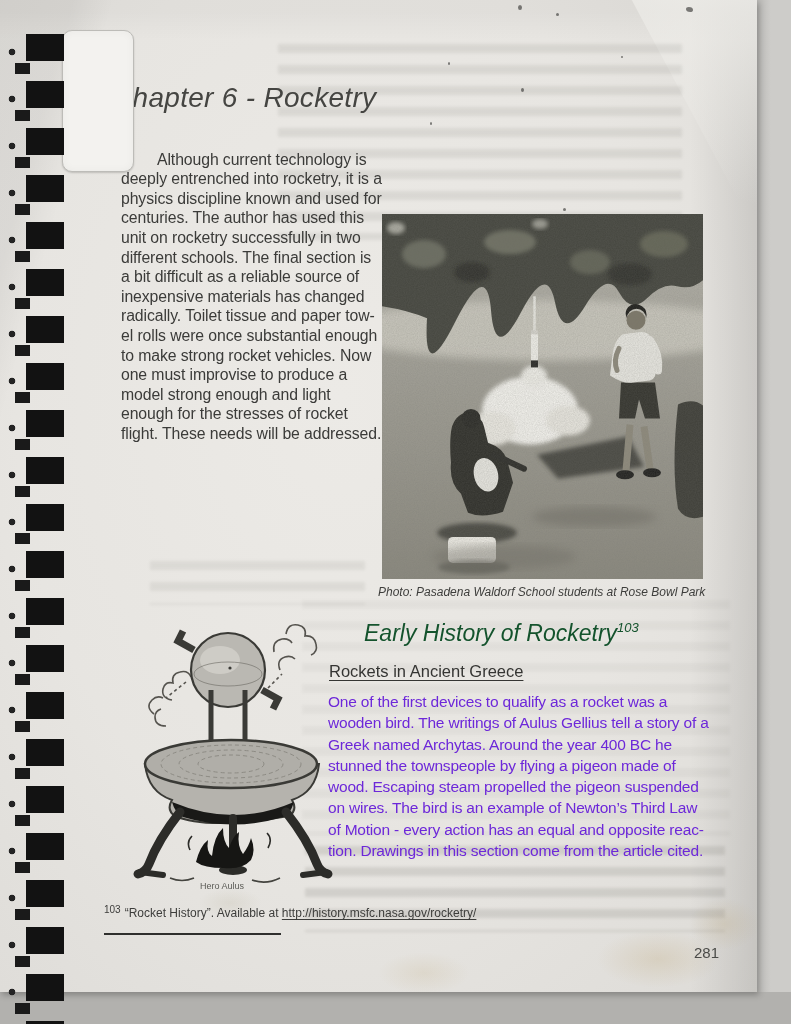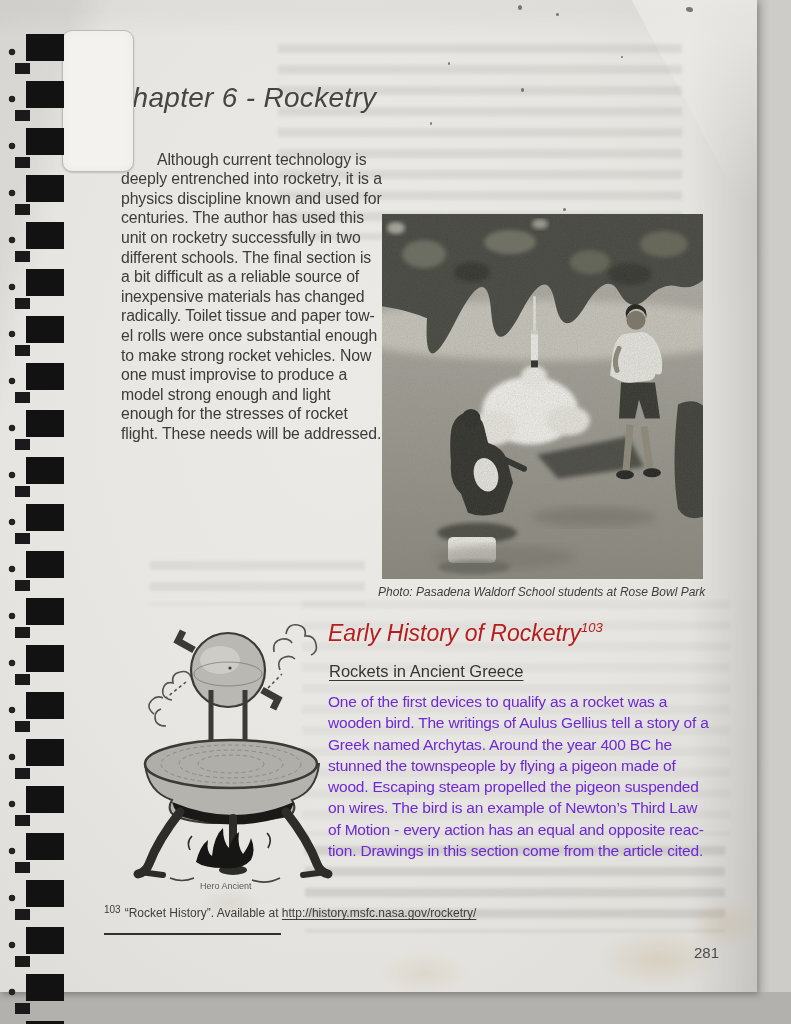--- a/index.html
+++ b/index.html
@@ -40,22 +40,22 @@
   
   .chapter-title{left:112px;top:82px;font-size:28px;font-style:italic;
     color:#454542;letter-spacing:.3px;white-space:nowrap;z-index:10;}
   .col1{left:121px;top:130px;width:285px;font-size:15.8px;line-height:19.6px;
     color:#3b3b39;letter-spacing:-.1px;white-space:pre-line;z-index:10;}
   .p1{text-indent:52px;}
   .p2{text-indent:36px;}
   .photo{left:382px;top:214px;width:321px;height:365px;z-index:8;}
   .photo-caption{left:378px;top:585px;width:330px;text-align:left;
     font-size:12px;font-style:italic;color:#3e3e3c;z-index:10;white-space:nowrap;}
-  .section-heading{left:328px;top:620px;font-size:23px;font-style:italic;
-    color:#b91c1c;white-space:nowrap;z-index:10;}
+  .section-heading{left:364px;top:620px;font-size:23px;font-style:italic;
+    color:#14532d;white-space:nowrap;z-index:10;}
   .section-heading sup{font-size:13px;vertical-align:9px;}
   .subsection{left:329px;top:662px;font-size:16.5px;color:#353533;
     text-decoration:underline;text-underline-offset:3px;z-index:10;white-space:nowrap;}
   .col2{left:328px;top:691px;width:430px;font-size:15.5px;line-height:21.3px;
     color:#6d28d9;letter-spacing:-.2px;white-space:pre-line;z-index:10;}
   .hero{left:128px;top:604px;width:210px;height:290px;z-index:9;}
   .hero-caption{left:200px;top:881px;font-size:9px;color:#5b5b56;z-index:10;}
   .fn-rule{left:104px;top:933px;width:177px;height:2px;background:#2f2f2d;z-index:10;}
   .footnote{left:104px;top:904px;font-size:12px;color:#3d3d3b;z-index:10;white-space:nowrap;}
   .footnote sup{font-size:10px;vertical-align:4px;margin-right:4px;}
@@ -253,21 +253,21 @@
       <path d="M198,268 l-23,3" stroke-width="6"></path>
       <path d="M105,214 V262" stroke-width="8"></path>
       <ellipse cx="105" cy="266" rx="14" ry="5" fill="#2c2c29" stroke="none"></ellipse>
     </g>
     <g>
       <path d="M68,258 q4,-16 12,-22 q-2,12 4,16 q2,-20 11,-28 q0,14 6,20 q4,-12 10,-16 q-2,14 4,22 q6,-8 8,-16 q5,12 0,22 q-9,10 -27,8 q-20,0 -28,-6 Z" fill="#161614"></path>
       <path d="M62,246 q-4,-8 2,-14 M140,244 q5,-9 -1,-15" stroke="#2c2c29" stroke-width="1.6" fill="none"></path>
       <path d="M42,274 q12,5 24,0 M124,276 q14,5 28,-2" stroke="#44443f" stroke-width="1.6" fill="none"></path>
     </g>
   </svg>
-  <div class="abs hero-caption">Hero Ancient</div>
+  <div class="abs hero-caption">Hero Aulus</div>
 
   <div class="abs fn-rule"></div>
   <div class="abs footnote"><sup>103</sup><span>“Rocket History”. Available at </span><span class="fn-url">http://history.msfc.nasa.gov/rocketry/</span></div>
   <div class="abs page-number">281</div>
 
   <div class="abs sticker"></div>
 
   <div class="abs binding" style="z-index:40;"></div>
 
   <div class="abs speck" style="left:518px;top:5px;width:4px;height:5px;"></div>

